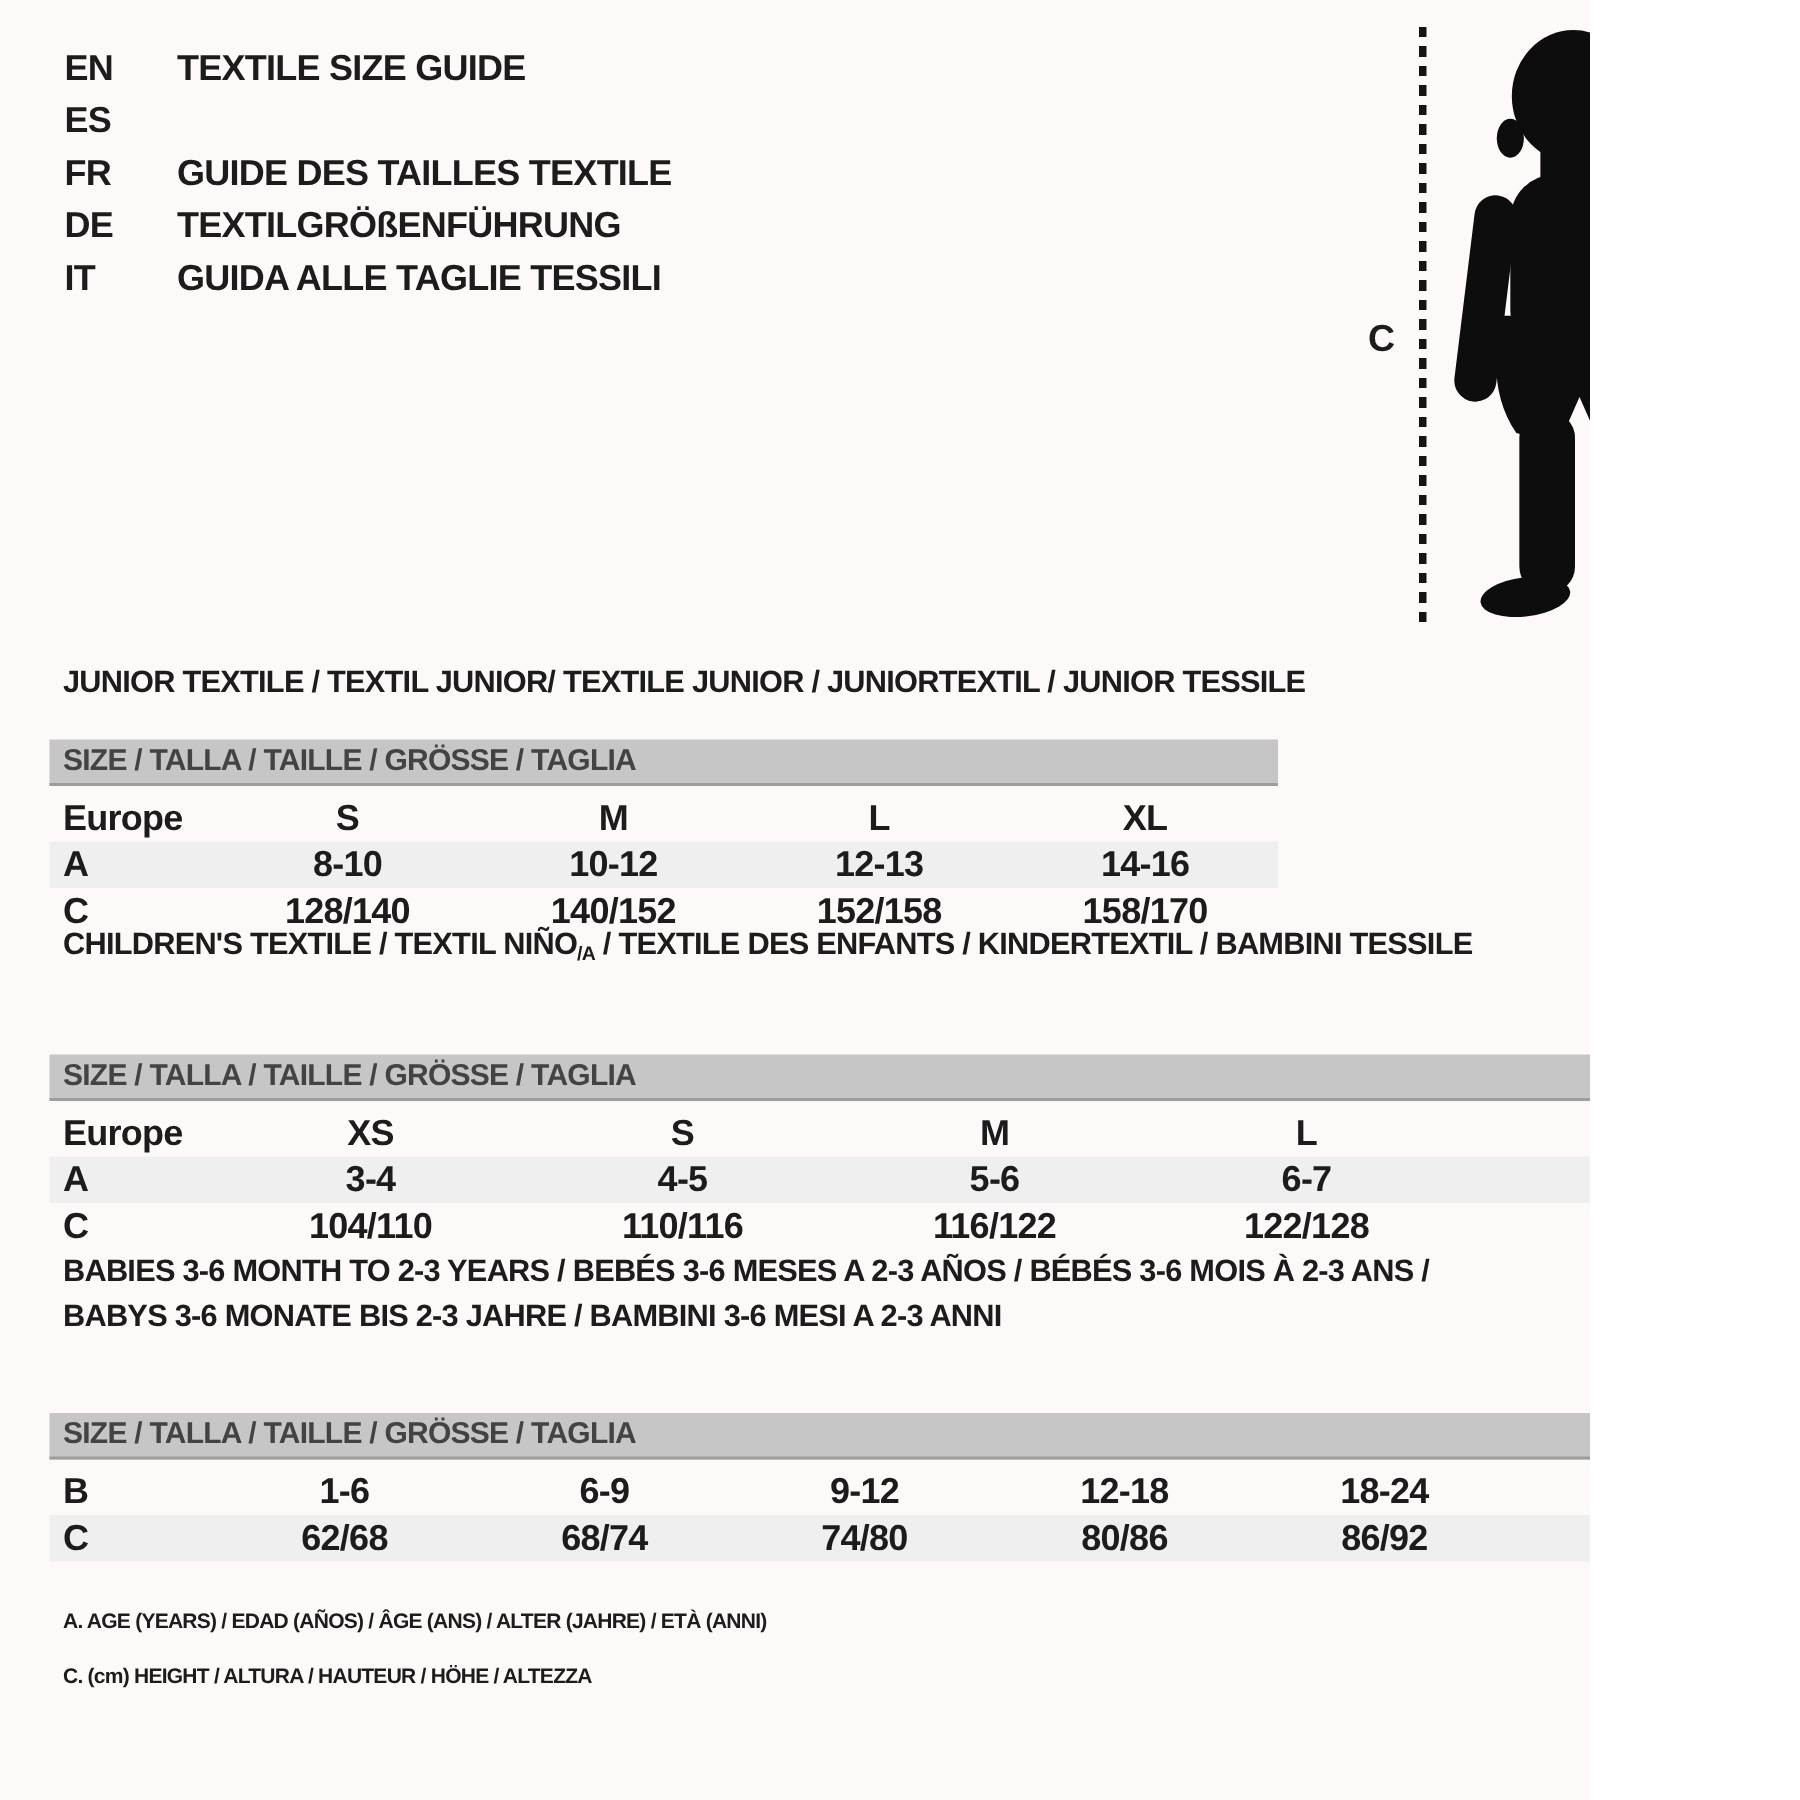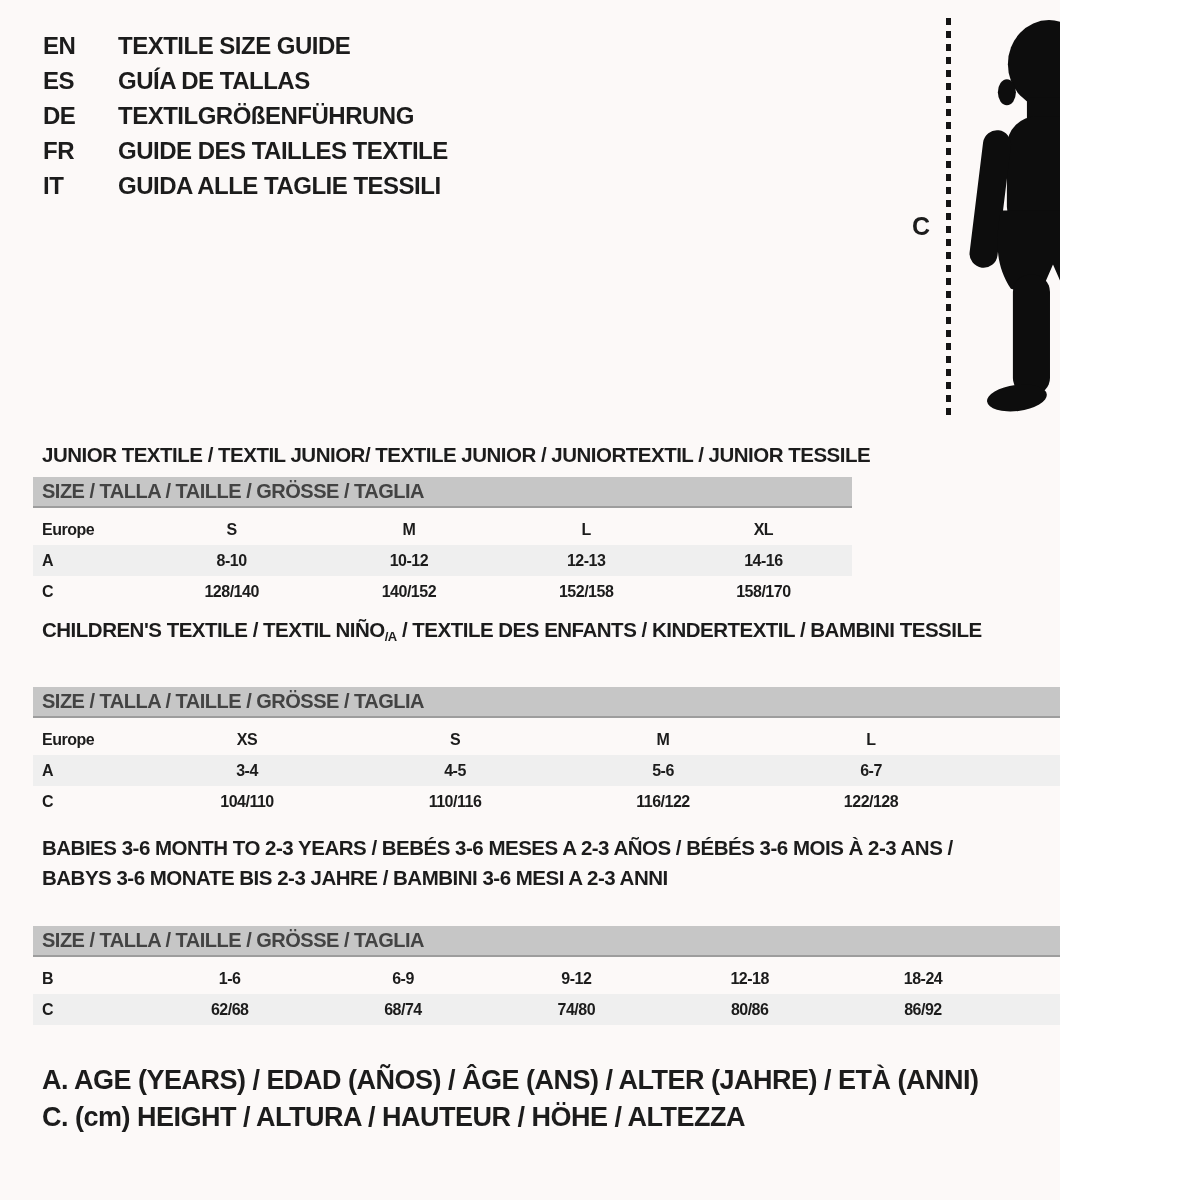--- a/index.html
+++ b/index.html
@@ -22,59 +22,58 @@
     background:repeating-linear-gradient(to bottom,#141414 0 7px, transparent 7px 13px);
   }
   .fig-label { left:912px; top:212px; font-size:25px; }
   .silhouette { left:966px; top:12px; }
 
   
   .section-title { font-size:20.5px; line-height:24px; white-space:nowrap; }
   .sub { font-size:13px; vertical-align:-4px; }
 
   
-  .size-table { position:absolute; }
+  .size-table { position:absolute;margin-top:16px; }
   .size-bar {
     height:29px; line-height:29px; background:#c6c6c6; color:#434343;
     border-bottom:2px solid #9d9d9d; padding-left:9px; font-size:20px;
     white-space:nowrap; overflow:hidden;
   }
   .rows { margin-top:6px; }
-  .trow { display:grid; height:31px; line-height:31px; font-size:16px; }
+  .trow { display:grid; height:31px; line-height:31px; font-size:24px; }
   .cols-4 { grid-template-columns:110px repeat(4,1fr); }
   .cols-5 { grid-template-columns:110px repeat(5,1fr); }
   .cols-6 { grid-template-columns:110px repeat(6,1fr); }
   .lbl { text-align:left; padding-left:9px; }
   .cell { text-align:center; }
   .alt { background:#efefef; }
 
   
-  .legend-line { font-size:27px; line-height:37px; white-space:nowrap; }
+  .legend-line { font-size:14px; line-height:37px; white-space:nowrap; }
 </style>
 </head>
 <body>
 
 <div class="page">
 
   <div class="abs lang-block">
     <div class="lang-row">
       <span class="lang-code">EN</span>
       <span>TEXTILE SIZE GUIDE</span>
     </div>
     <div class="lang-row">
       <span class="lang-code">ES</span>
-      <span>GUÍA DE TALLAS</span>
+    </div>
+    <div class="lang-row">
+      <span class="lang-code">FR</span>
+      <span>GUIDE DES TAILLES TEXTILE</span>
     </div>
     <div class="lang-row">
       <span class="lang-code">DE</span>
       <span>TEXTILGRÖßENFÜHRUNG</span>
-    </div>
-    <div class="lang-row">
-      <span class="lang-code">FR</span>
-      <span>GUIDE DES TAILLES TEXTILE</span>
     </div>
     <div class="lang-row">
       <span class="lang-code">IT</span>
       <span>GUIDA ALLE TAGLIE TESSILI</span>
     </div>
   </div>
 
   <span class="abs fig-label">C</span>
   <div class="abs dash-line"></div>
   <svg class="abs silhouette" width="176" height="406" viewBox="0 0 170 405" xmlns="http://www.w3.org/2000/svg">

